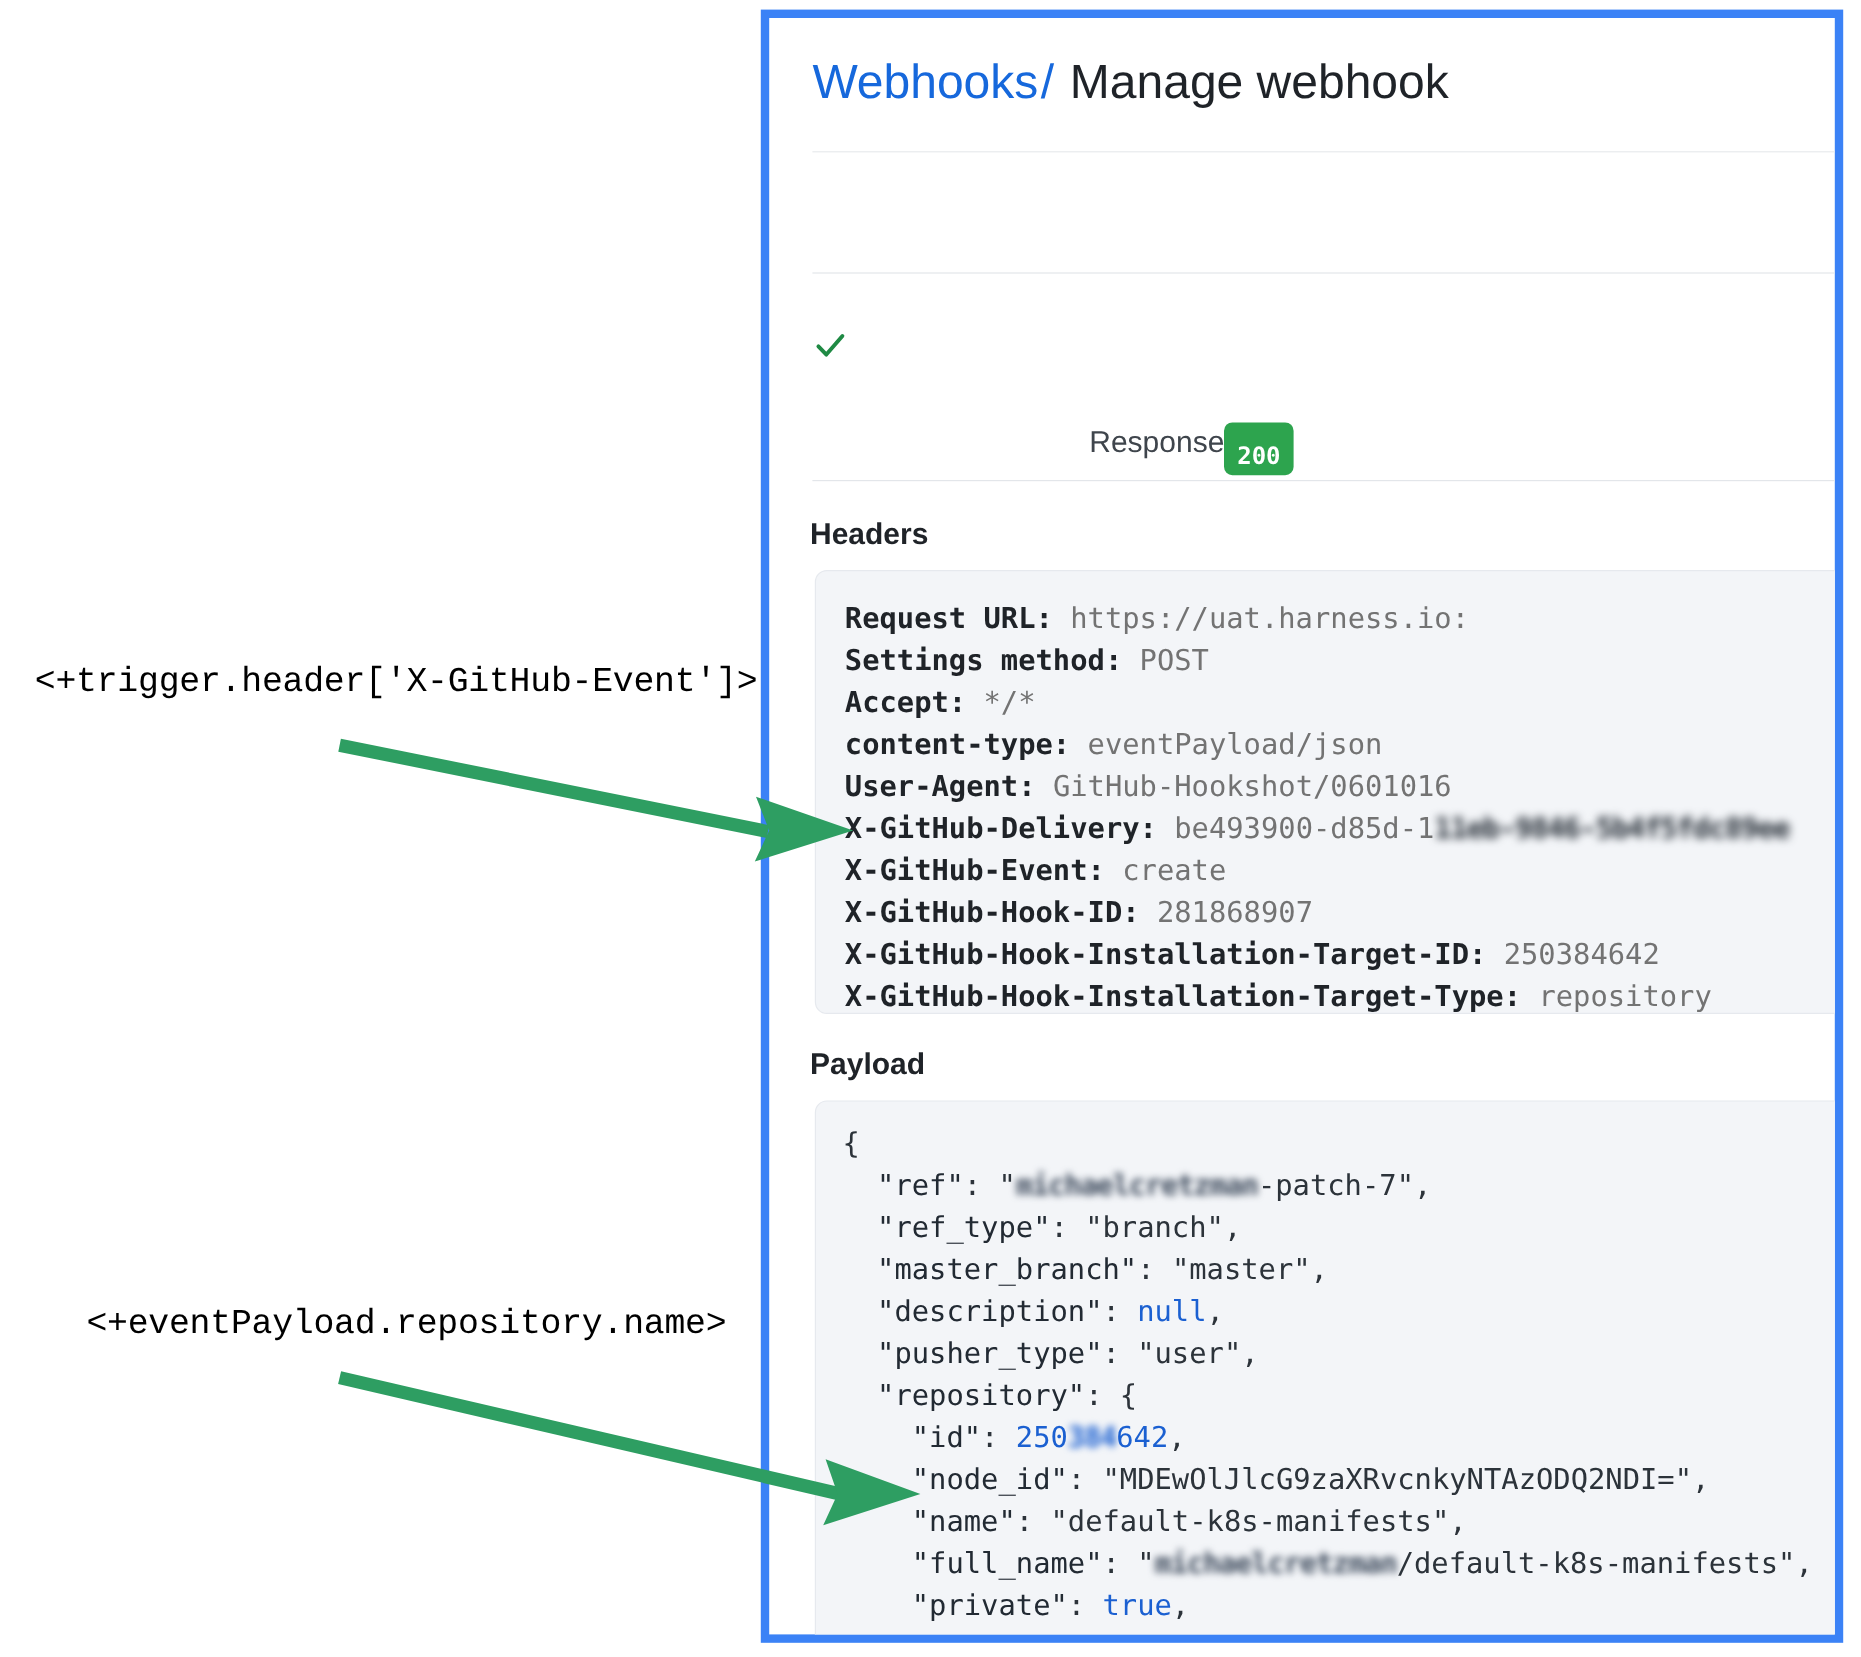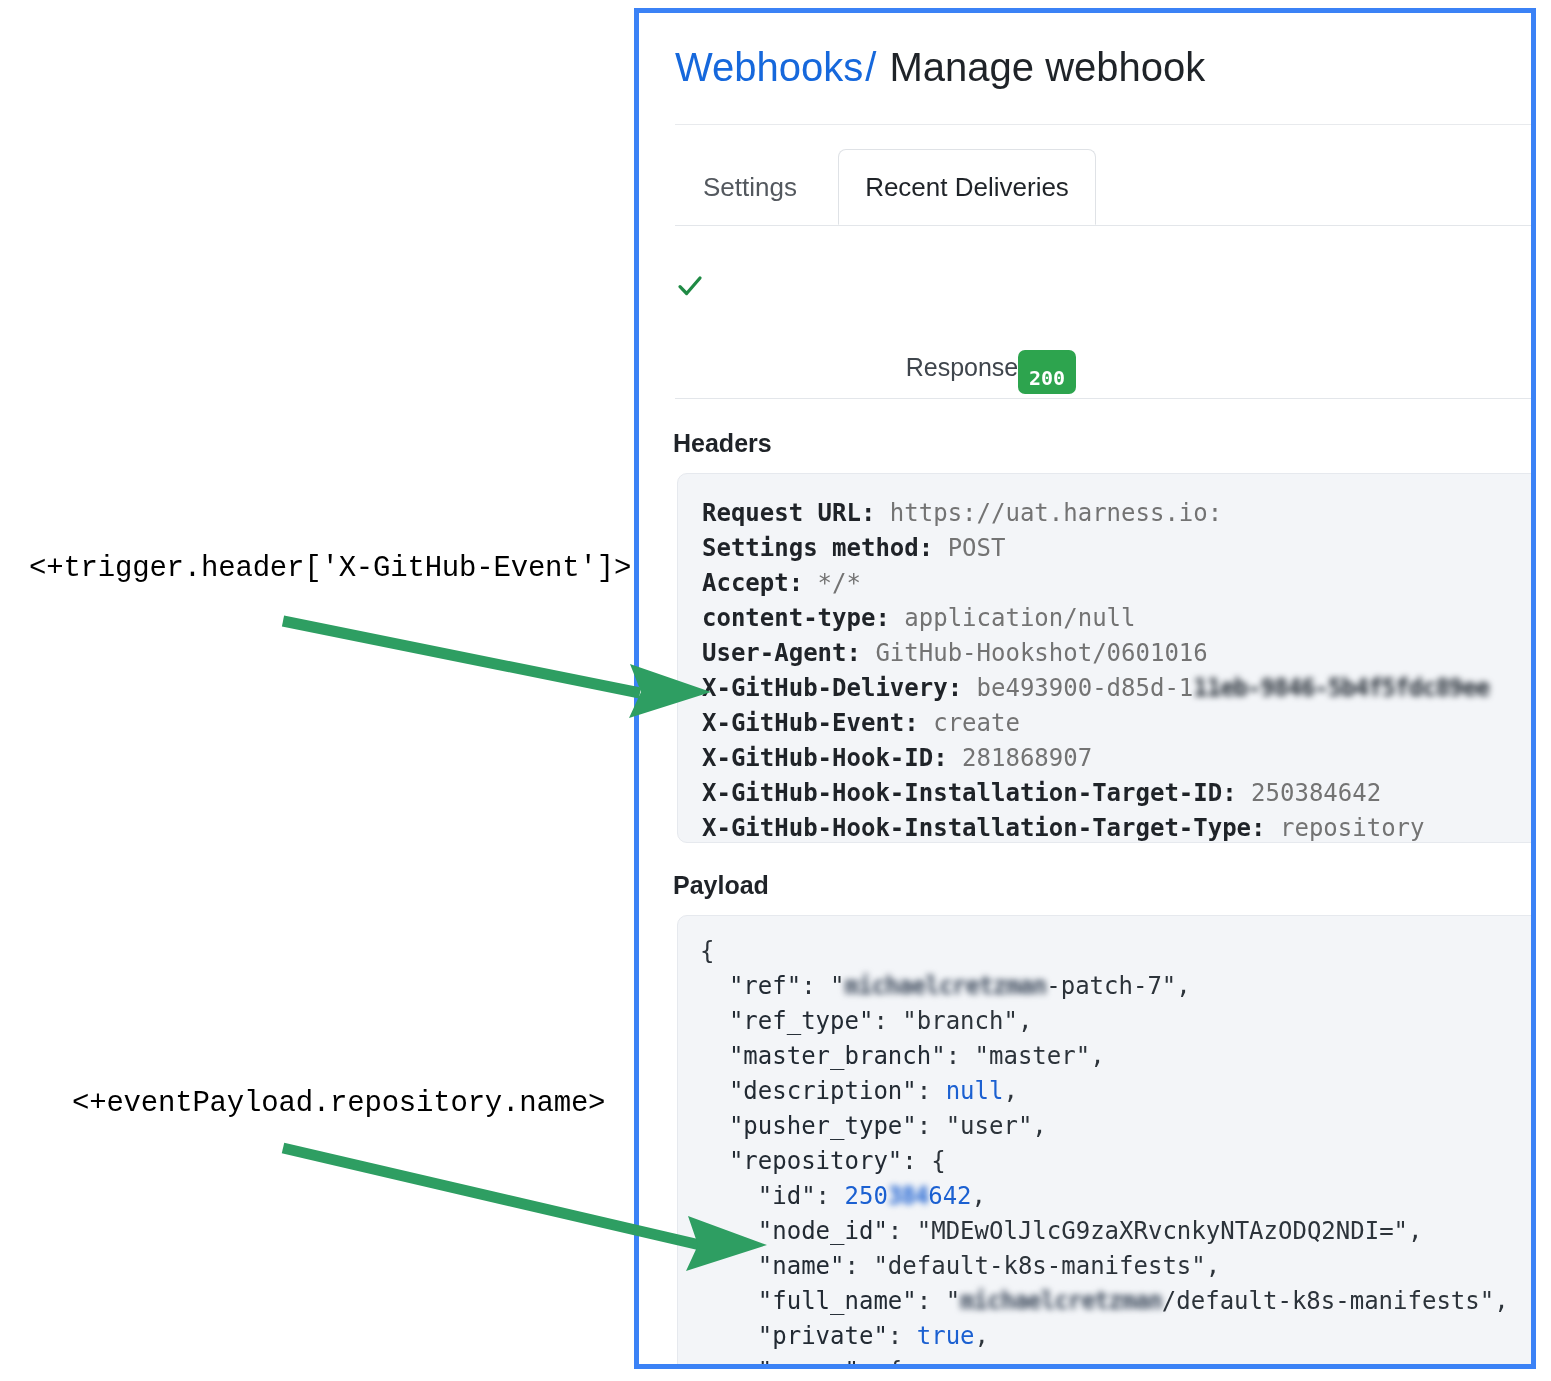--- a/index.html
+++ b/index.html
@@ -38,21 +38,21 @@
   }
 
   
   #panel {
     position: absolute;
     left: 634px;
     top: 8px;
     width: 902px;
     height: 1361px;
     background: #ffffff;
-    border: 5px solid #3b82f6;
+    border: 7px solid #3b82f6;
     box-sizing: border-box;
     overflow: hidden;
   }
   .panel-inner {
     position: absolute;
     left: 0; top: 0;
     width: 899px;
     height: 1355px;
     overflow: hidden;
   }
@@ -316,44 +316,40 @@
 
 <div id="panel">
   <div class="panel-inner">
 
     <div class="breadcrumb">
       <span class="bc-link">Webhooks</span><span class="bc-sep">/</span> <span class="bc-current">Manage webhook</span>
     </div>
     <div class="divider-top"></div>
 
     <div class="tabstrip-underline"></div>
-    <div class="tabstrip">
-      <div class="tab" id="tab-settings">Settings</div>
-      <div class="tab active" id="tab-recent">Recent Deliveries</div>
-    </div>
 
     <div class="delivery-row">
       <svg class="check-icon" viewBox="0 0 24 24">
         <path d="M4 12.5 L9.3 18 L20 5.6" stroke="#1f8a44" stroke-width="2.6" fill="none" stroke-linecap="round" stroke-linejoin="round"></path>
       </svg>
     </div>
 
     <div class="inner-underline"></div>
     <div class="inner-tabstrip">
       <div class="inner-tab" id="itab-response">Response</div>
       <span class="status-badge">200</span>
     </div>
 
     <div class="section-label" id="label-headers">Headers</div>
 
     <div class="code-box" id="headers-box">
       <div class="code-line"><span class="hk">Request URL:</span> <span class="hv">https://uat.harness.io:</span></div>
       <div class="code-line"><span class="hk">Settings method:</span> <span class="hv">POST</span></div>
       <div class="code-line"><span class="hk">Accept:</span> <span class="hv">*/*</span></div>
-      <div class="code-line"><span class="hk">content-type:</span> <span class="hv">application/null</span></div>
+      <div class="code-line"><span class="hk">content-type:</span> <span class="hv">eventPayload/json</span></div>
       <div class="code-line"><span class="hk">User-Agent:</span> <span class="hv">GitHub-Hookshot/0601016</span></div>
       <div class="code-line"><span class="hk">X-GitHub-Delivery:</span> <span class="hv">be493900-d85d-1</span><span class="redact-dark">11eb-9846-5b4f5fdc89ee</span></div>
       <div class="code-line"><span class="hk">X-GitHub-Event:</span> <span class="hv">create</span></div>
       <div class="code-line"><span class="hk">X-GitHub-Hook-ID:</span> <span class="hv">281868907</span></div>
       <div class="code-line"><span class="hk">X-GitHub-Hook-Installation-Target-ID:</span> <span class="hv">250384642</span></div>
       <div class="code-line"><span class="hk">X-GitHub-Hook-Installation-Target-Type:</span> <span class="hv">repository</span></div>
     </div>
 
     <div class="section-label" id="label-payload">Payload</div>
 

